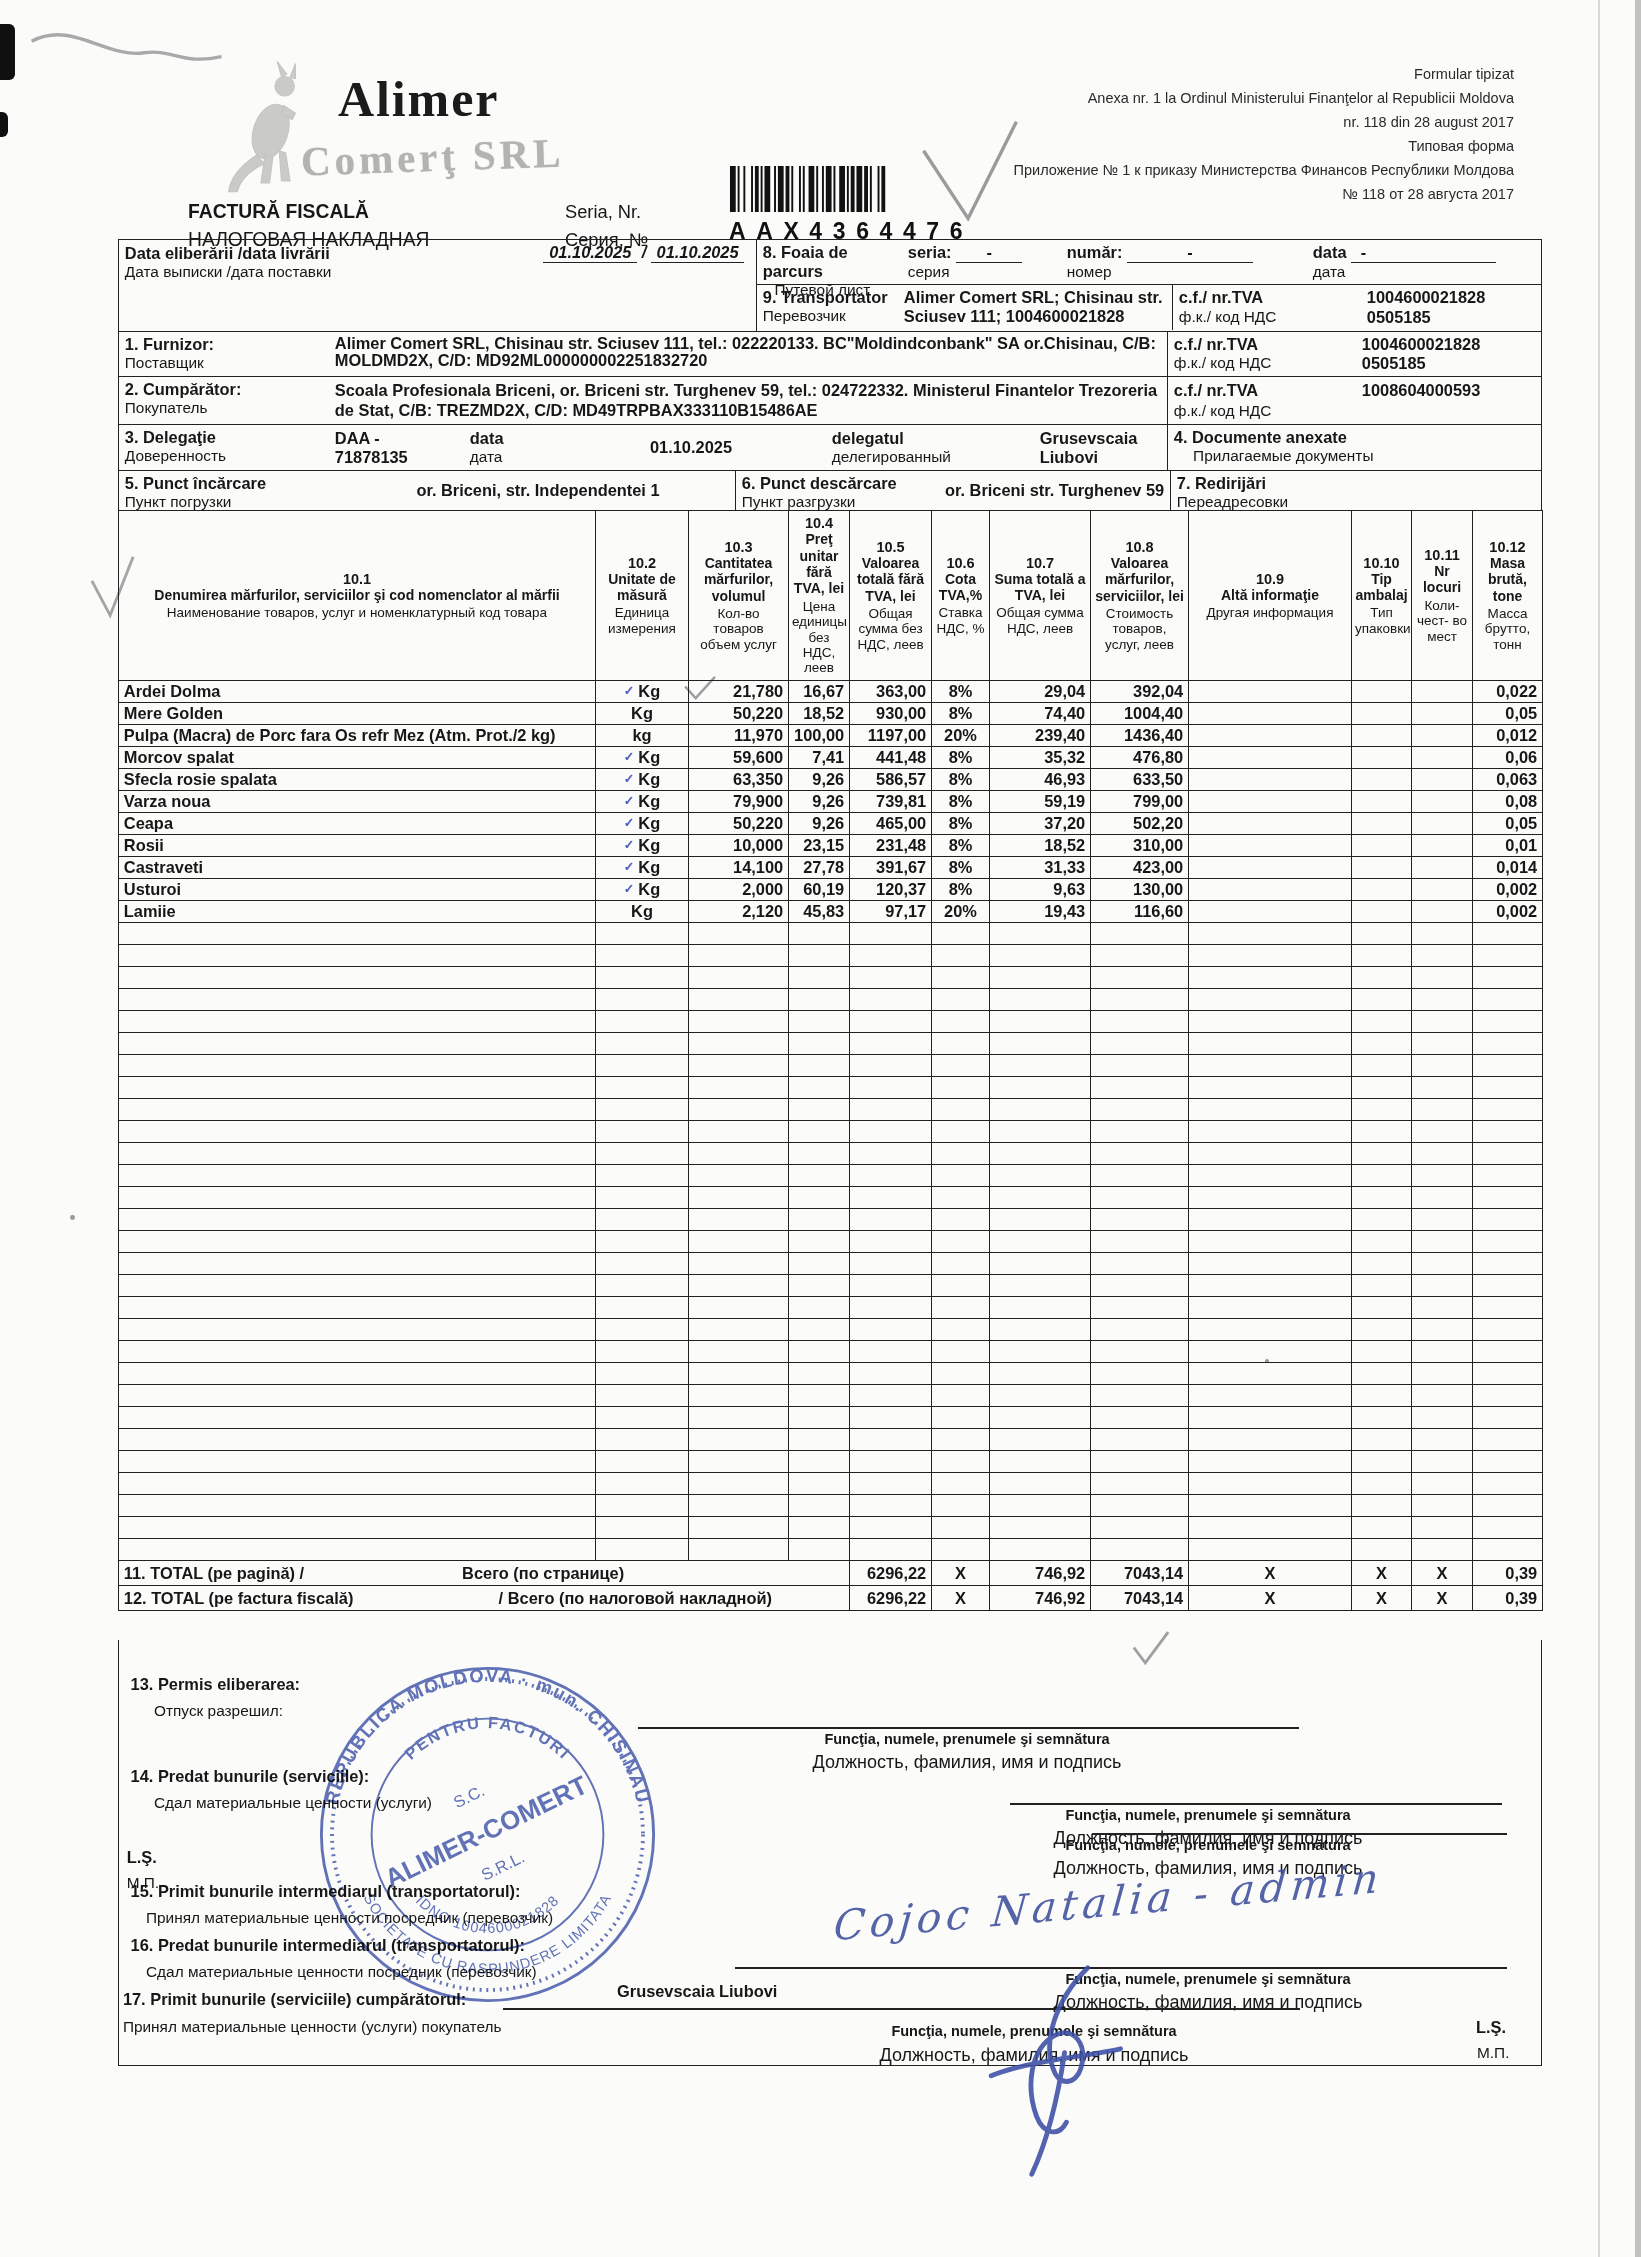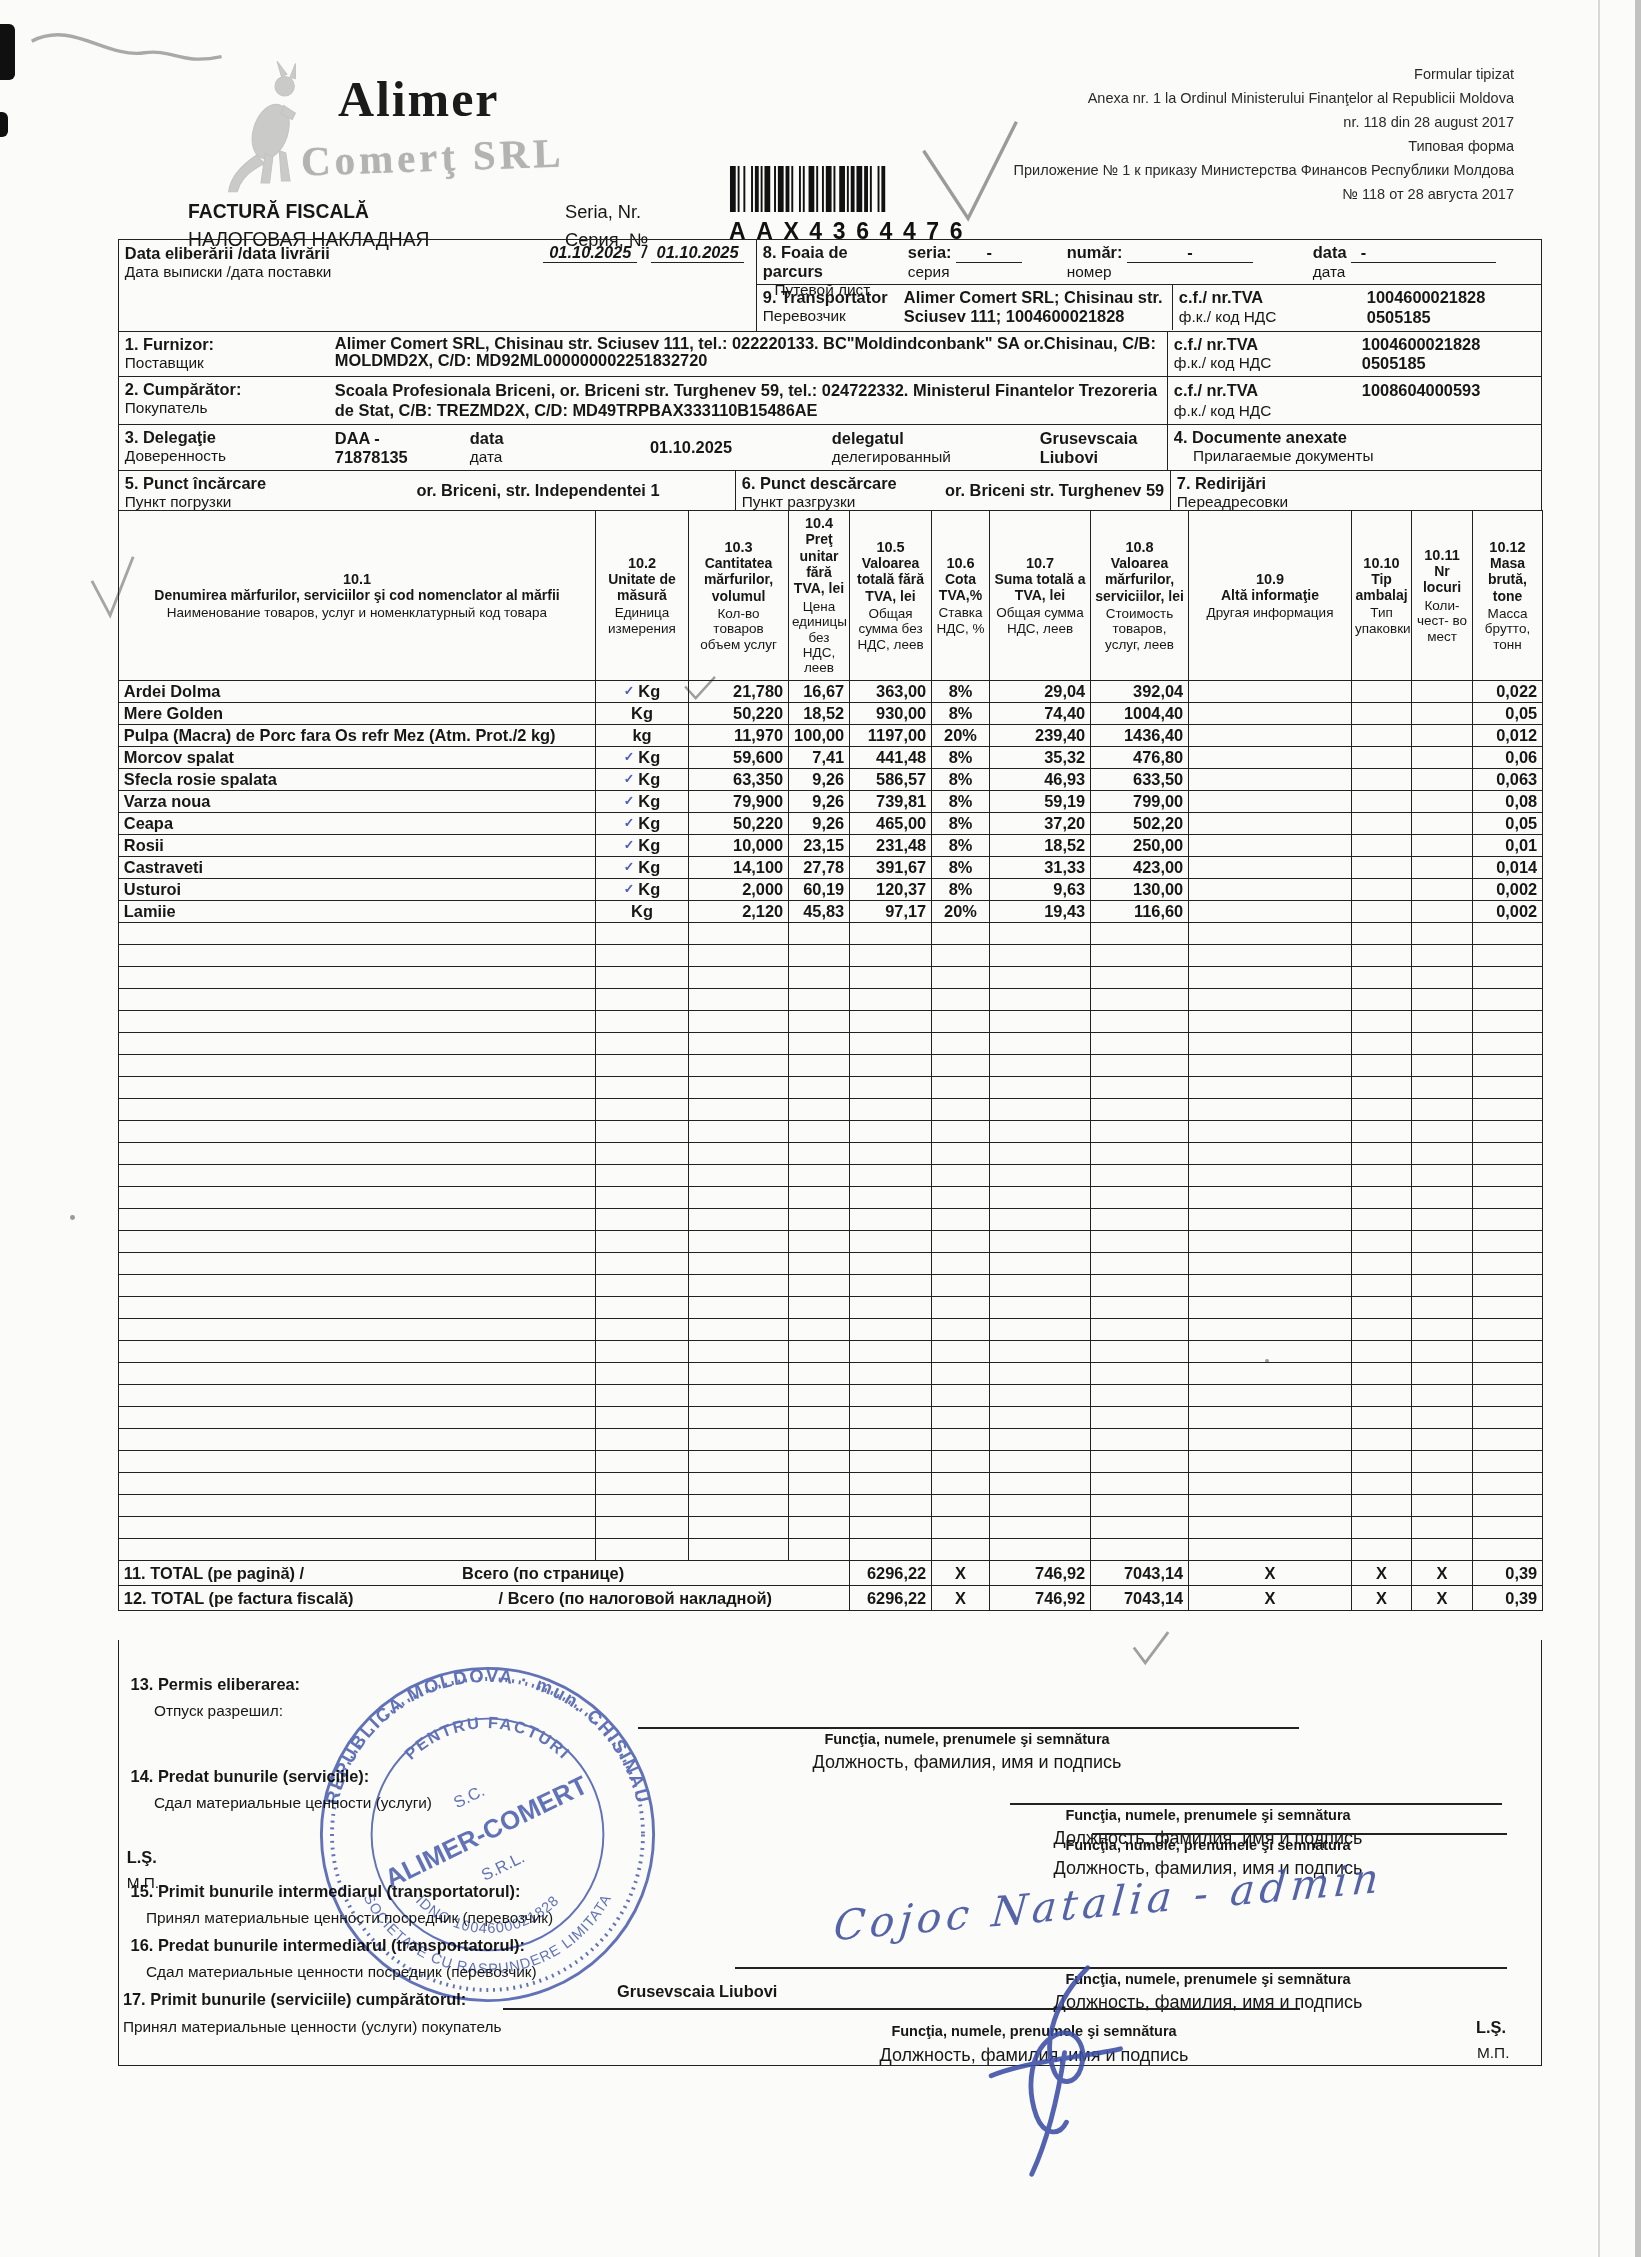--- a/index.html
+++ b/index.html
@@ -486,21 +486,21 @@
           <td class="c-num">0,05</td>
         </tr>
         <tr style="height: 22px;">
           <td class="c-name">Rosii</td>
           <td class="c-unit"><span class="mk">✓</span><span>Kg</span></td>
           <td class="c-num">10,000</td>
           <td class="c-num">23,15</td>
           <td class="c-num">231,48</td>
           <td class="c-ctr">8%</td>
           <td class="c-num">18,52</td>
-          <td class="c-num">250,00</td>
+          <td class="c-num">310,00</td>
           <td></td>
           <td></td>
           <td></td>
           <td class="c-num">0,01</td>
         </tr>
         <tr style="height: 22px;">
           <td class="c-name">Castraveti</td>
           <td class="c-unit"><span class="mk">✓</span><span>Kg</span></td>
           <td class="c-num">14,100</td>
           <td class="c-num">27,78</td>

